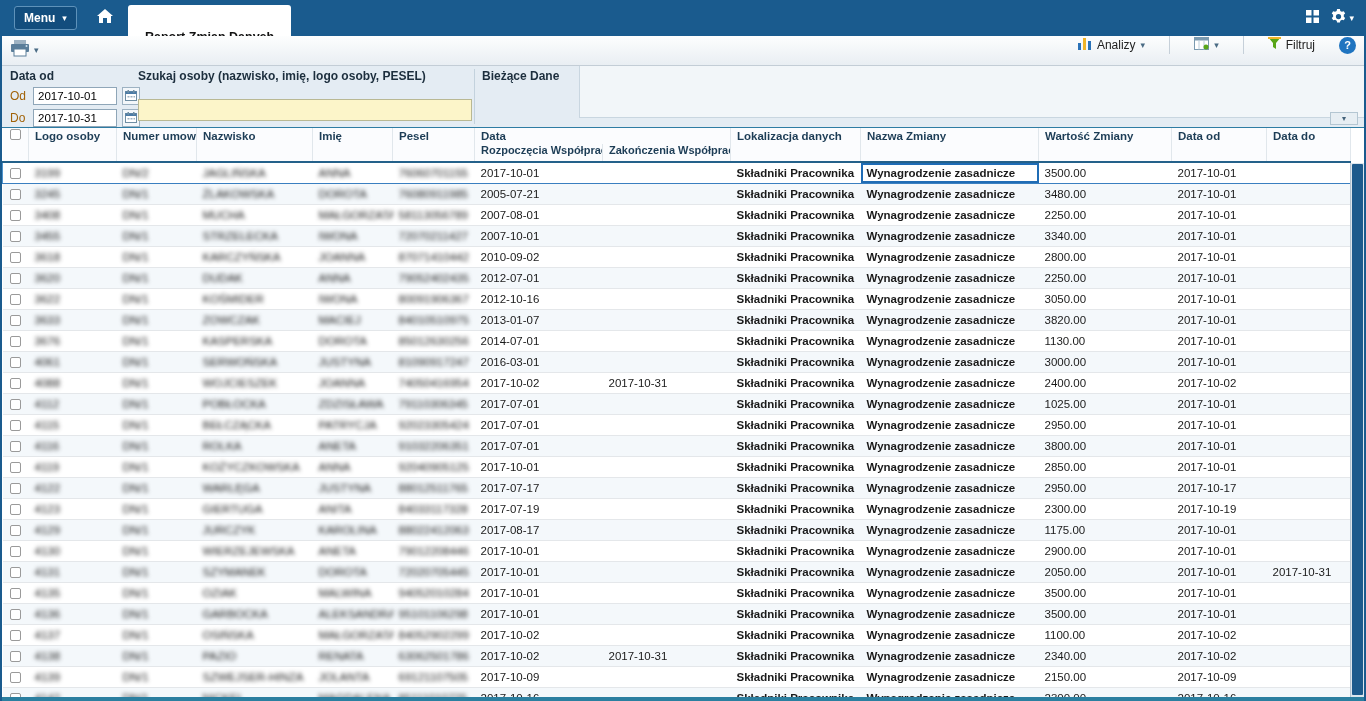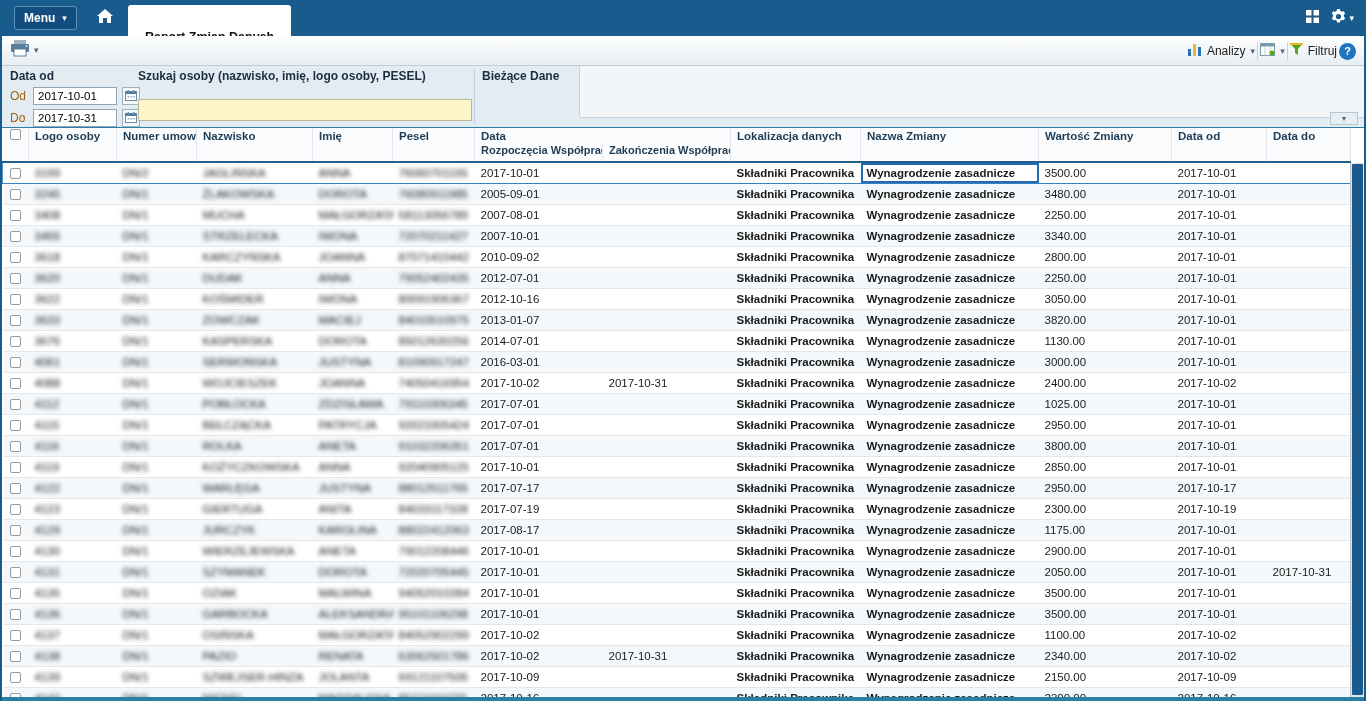--- a/index.html
+++ b/index.html
@@ -24,22 +24,22 @@
     align-items:center; gap:3px; color:#fff; }
   .chev { font-size:9px; color:#fff; font-family:"DejaVu Sans",sans-serif; }
   .chev.dark { color:#4a6b84; }
 
   
   .toolbar { position:relative; height:30px; background:linear-gradient(#fdfefe,#e9eef3);
     border-bottom:1px solid #c3cdd6; }
   .print-group { position:absolute; left:8px; top:4px; display:flex; align-items:center; gap:4px; }
   .tool-btn { background:transparent; border:none; cursor:pointer; display:flex;
     align-items:center; gap:5px; font-size:12px; color:#222; font-family:inherit; }
-  .toolbar-right { position:absolute; right:8px; top:6px; height:18px; display:flex;
-    align-items:center; gap:2px; }
+  .toolbar-right { position:absolute; right:8px; top:0; height:18px; display:flex;
+    align-items:center; gap:24px; }
   .vsep { width:1px; height:18px; background:#c6d0d9; }
   .help-btn { width:17px; height:17px; border-radius:50%; background:#1f74c0; color:#fff;
     font-weight:bold; font-size:11px; border:none; cursor:pointer; line-height:17px; text-align:center; }
 
   
   .filterbar { position:relative; height:62px; background:#e4ecf3; border-bottom:1px solid #2e7ca3; }
   .flabel { font-size:12px; font-weight:bold; color:#1c2e3d; }
   .fgroup-dates { position:absolute; left:8px; top:3px; }
   .frow { display:flex; align-items:center; gap:5px; margin-top:4px; }
   .slabel { font-size:12px; color:#a16207; width:18px; }
@@ -296,21 +296,21 @@
             <td class="col-od">2017-10-01</td>
             <td class="col-do"></td>
           </tr>
           <tr>
             <td class="cb-col"><span class="cb"></span></td>
             <td class="col-logo blurred">3245</td>
             <td class="col-numer blurred">DN/1</td>
             <td class="col-nazwisko blurred">ŻLAKOWSKA</td>
             <td class="col-imie blurred">DOROTA</td>
             <td class="col-pesel blurred">76080911985</td>
-            <td class="col-rozp">2005-09-01</td>
+            <td class="col-rozp">2005-07-21</td>
             <td class="col-zak"></td>
             <td class="col-lok">Składniki Pracownika</td>
             <td class="col-nazwa">Wynagrodzenie zasadnicze</td>
             <td class="col-wartosc">3480.00</td>
             <td class="col-od">2017-10-01</td>
             <td class="col-do"></td>
           </tr>
           <tr>
             <td class="cb-col"><span class="cb"></span></td>
             <td class="col-logo blurred">3408</td>

